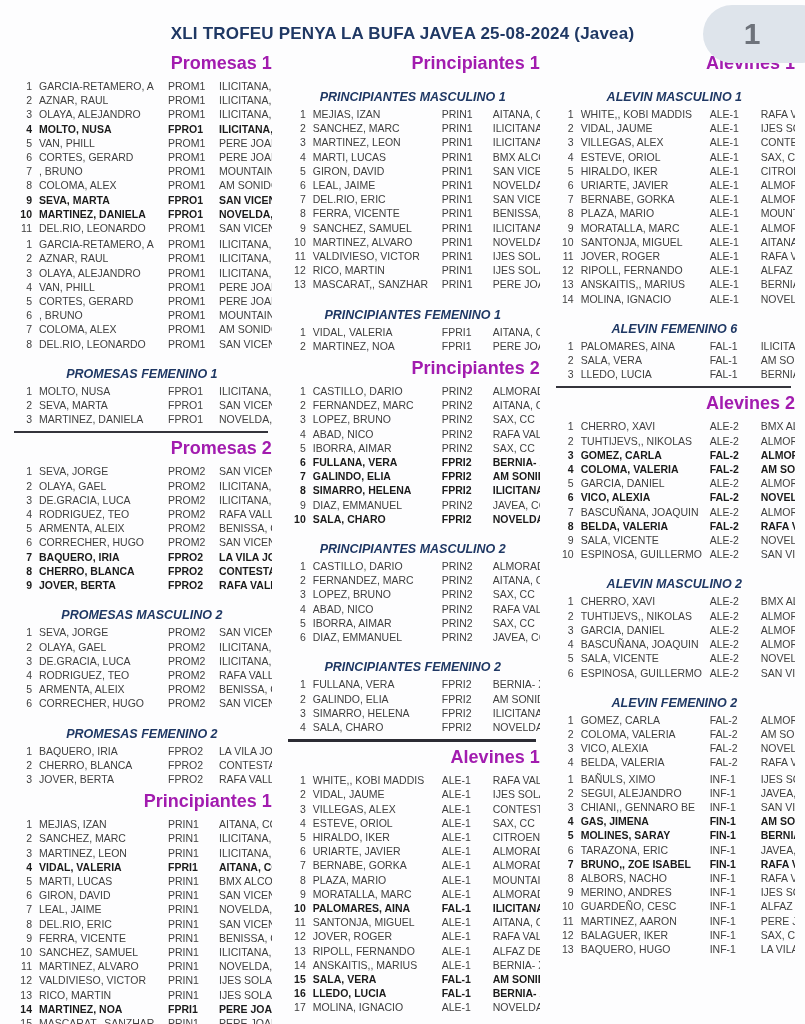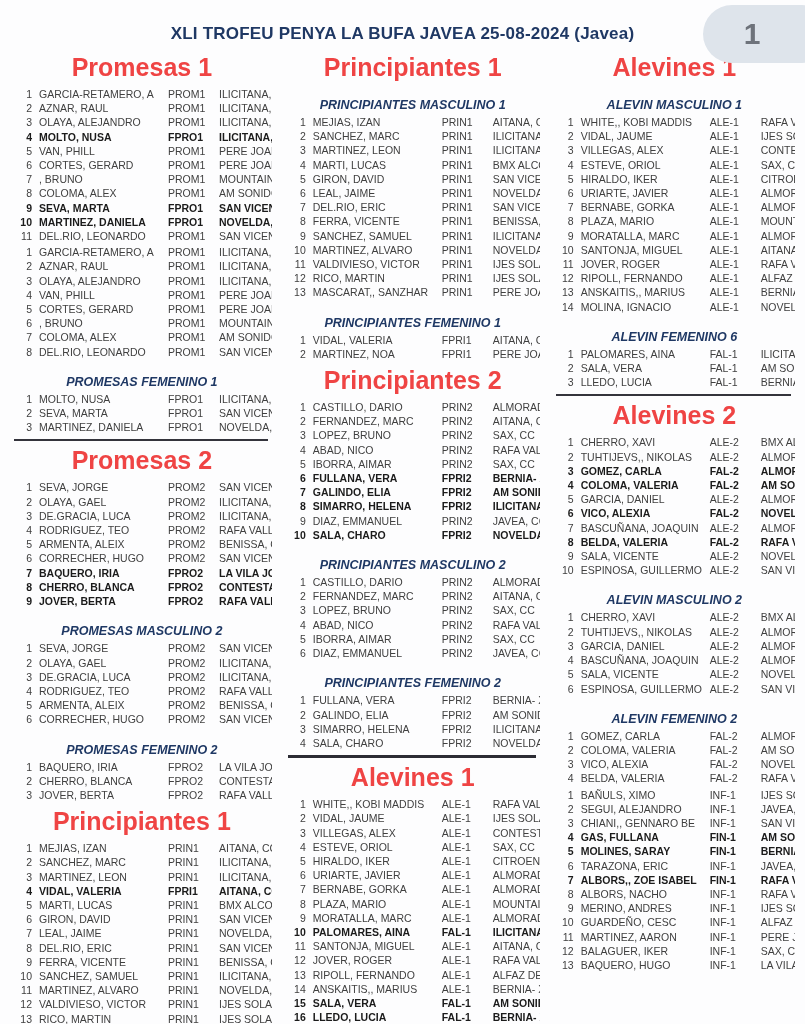--- a/index.html
+++ b/index.html
@@ -18,22 +18,22 @@
     background:#dee4eb; border-radius:29px;
     display:flex; align-items:center; justify-content:center; padding-right:30px;
   }
   .page-badge span { color:#6e737b; font-size:30px; font-weight:bold; }
   .columns { display:flex; padding:4px 10px 0 12px; }
   .col { overflow:hidden; }
   .col-1 { width:268px; margin-right:14px; }
   .col-2 { width:262px; margin-right:14px; }
   .col-3 { width:249px; }
   .main-header {
-    text-align:center; color:#ef4444; font-weight:bold;
-    font-size:25px; margin:5px 0 5px;
+    text-align:right; color:#a21caf; font-weight:bold;
+    font-size:18px; margin:5px 0 5px;
   }
   .sub-header {
     text-align:center; color:#1f3864; font-weight:bold; font-style:italic;
     font-size:12.5px; margin:16px 0 3px;
   }
   .rows { margin-bottom:2px; }
   .row {
     display:grid; grid-template-columns:20px 122px 44px auto;
     column-gap:7px; font-size:10.5px; line-height:14.2px;
     color:#404040; white-space:nowrap;
@@ -993,39 +993,39 @@
             <span class="team">JAVEA, CC</span>
           </div>
           <div class="row">
             <span class="pos">3</span>
             <span class="name">CHIANI,, GENNARO BE</span>
             <span class="cat">INF-1</span>
             <span class="team">SAN VICENTE, CC</span>
           </div>
           <div class="row bold">
             <span class="pos">4</span>
-            <span class="name">GAS, FULLANA</span>
+            <span class="name">GAS, JIMENA</span>
             <span class="cat">FIN-1</span>
             <span class="team">AM SONIDO-ENE</span>
           </div>
           <div class="row bold">
             <span class="pos">5</span>
             <span class="name">MOLINES, SARAY</span>
             <span class="cat">FIN-1</span>
             <span class="team">BERNIA- XALO, C</span>
           </div>
           <div class="row">
             <span class="pos">6</span>
             <span class="name">TARAZONA, ERIC</span>
             <span class="cat">INF-1</span>
             <span class="team">JAVEA, CC</span>
           </div>
           <div class="row bold">
             <span class="pos">7</span>
-            <span class="name">ALBORS,, ZOE ISABEL</span>
+            <span class="name">BRUNO,, ZOE ISABEL</span>
             <span class="cat">FIN-1</span>
             <span class="team">RAFA VALLS, CC</span>
           </div>
           <div class="row">
             <span class="pos">8</span>
             <span class="name">ALBORS, NACHO</span>
             <span class="cat">INF-1</span>
             <span class="team">RAFA VALLS, CC</span>
           </div>
           <div class="row">

